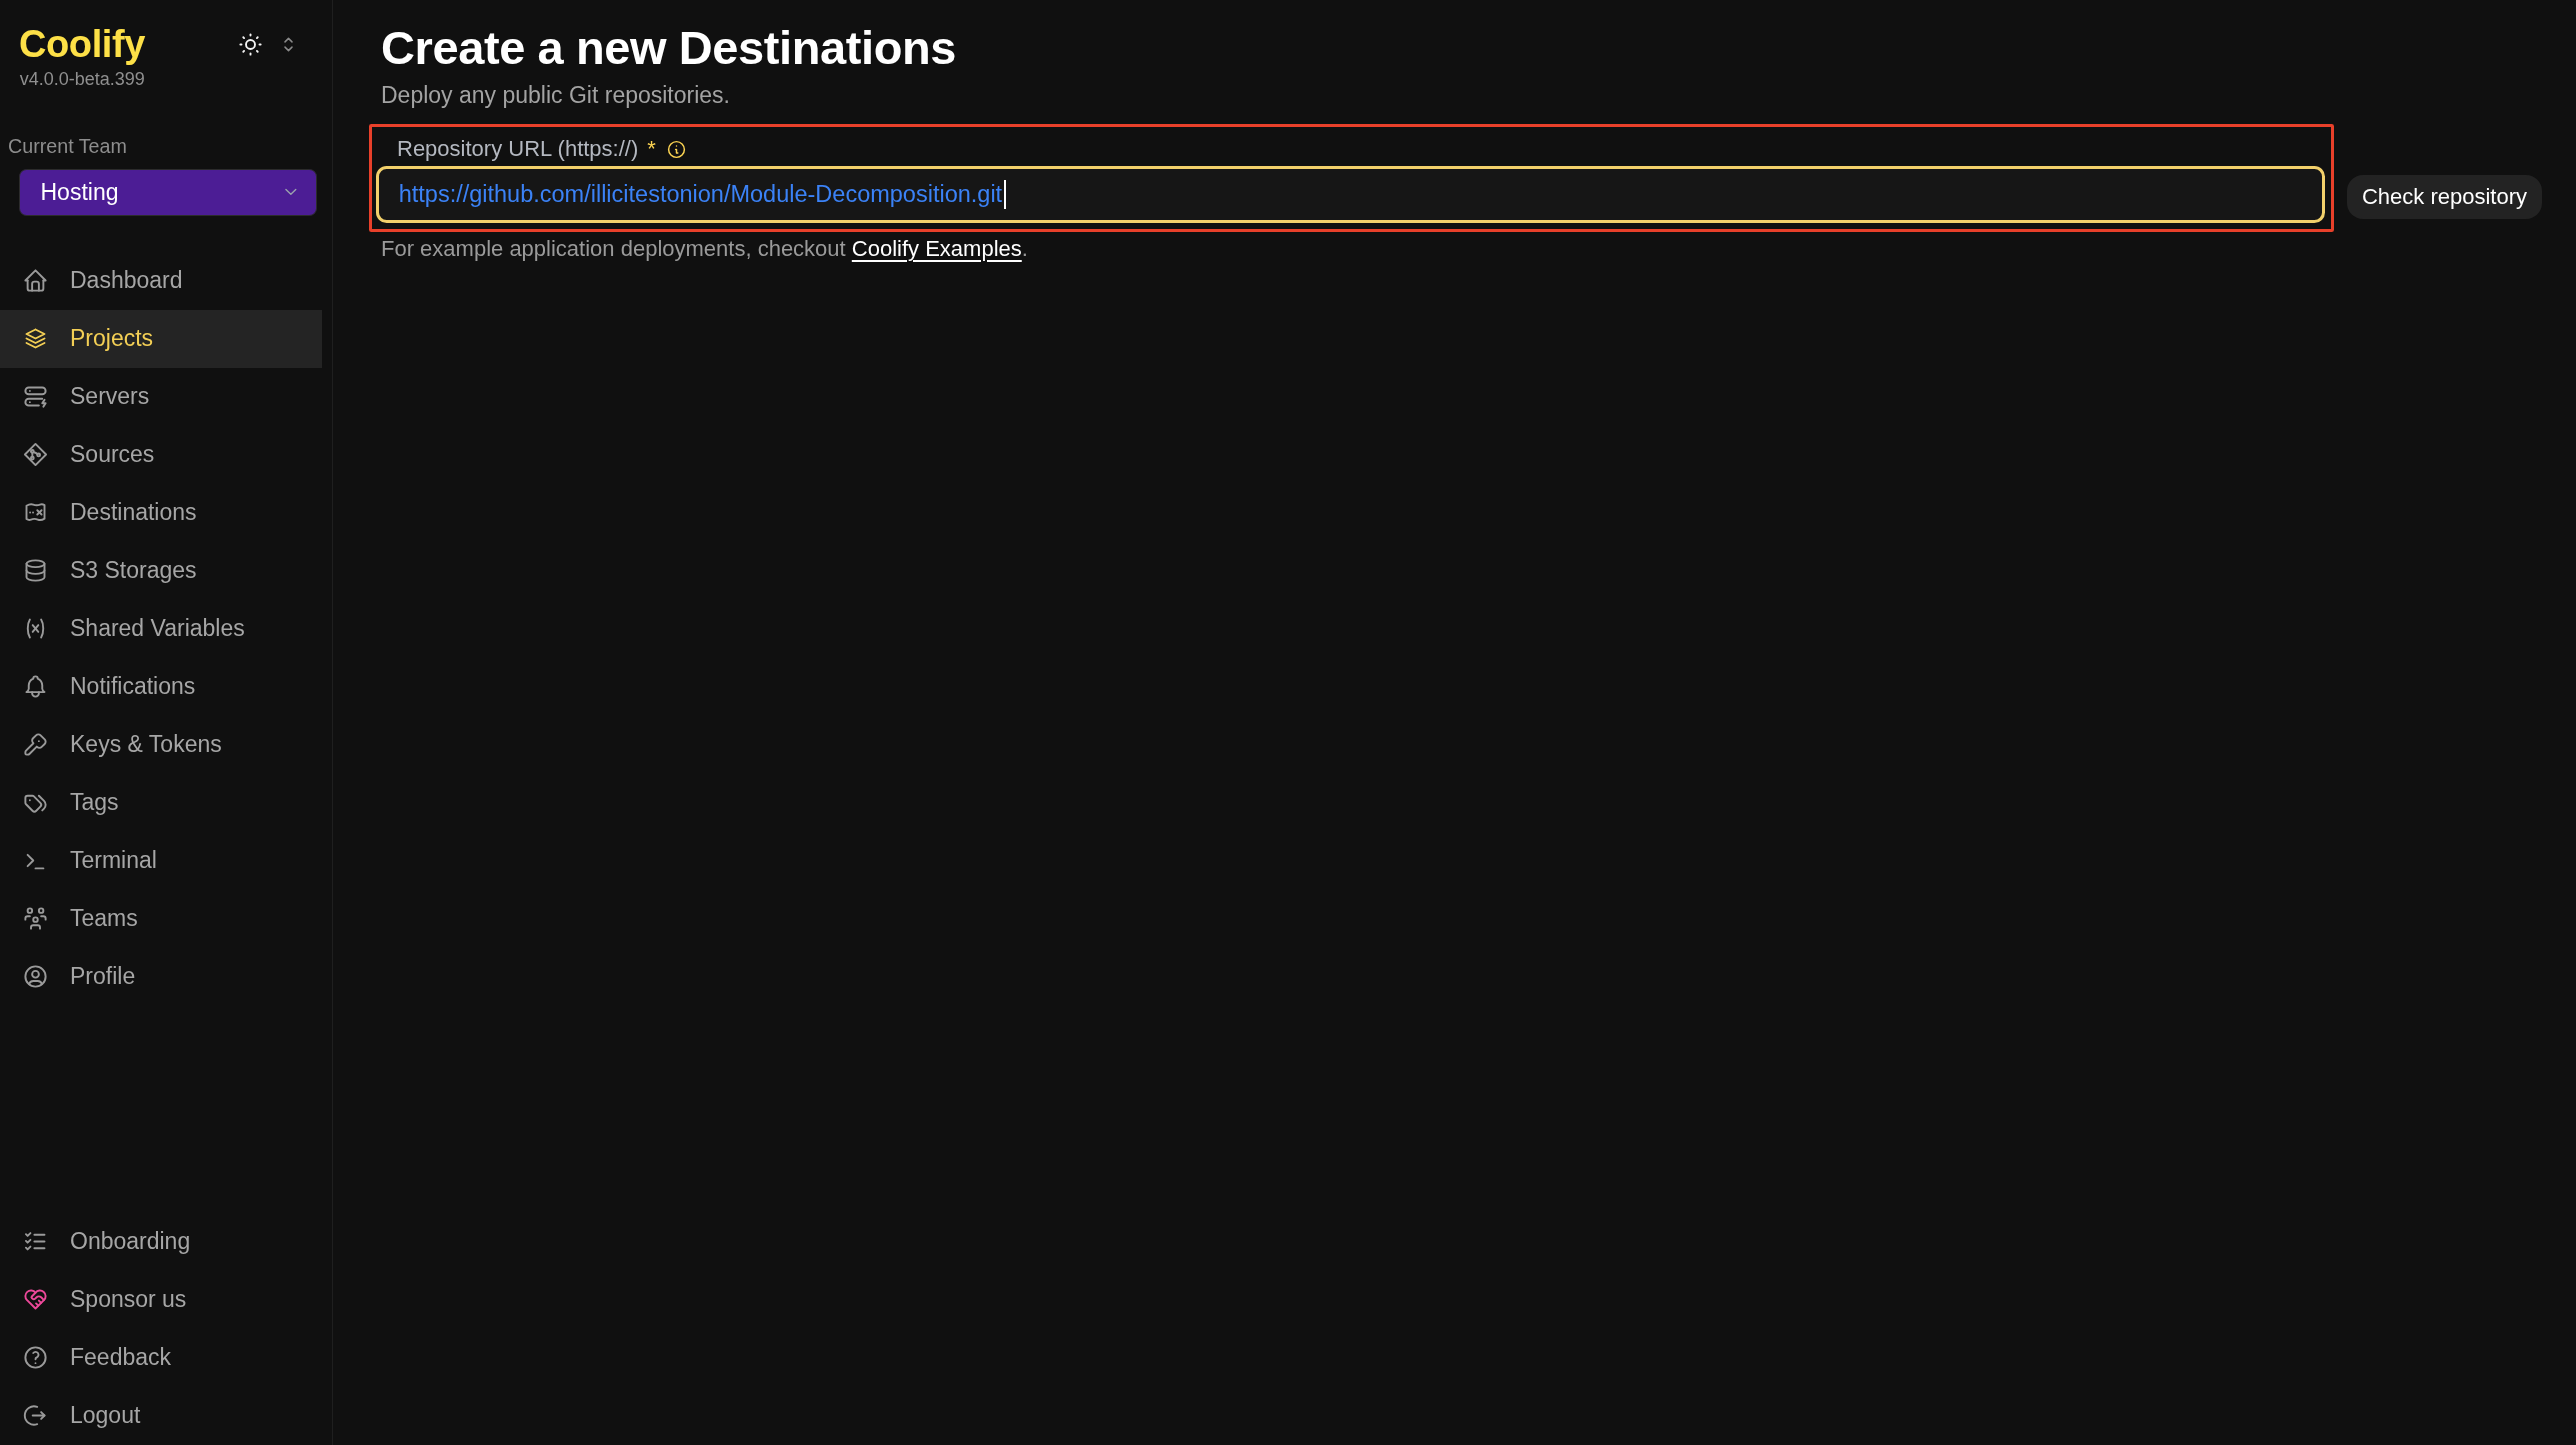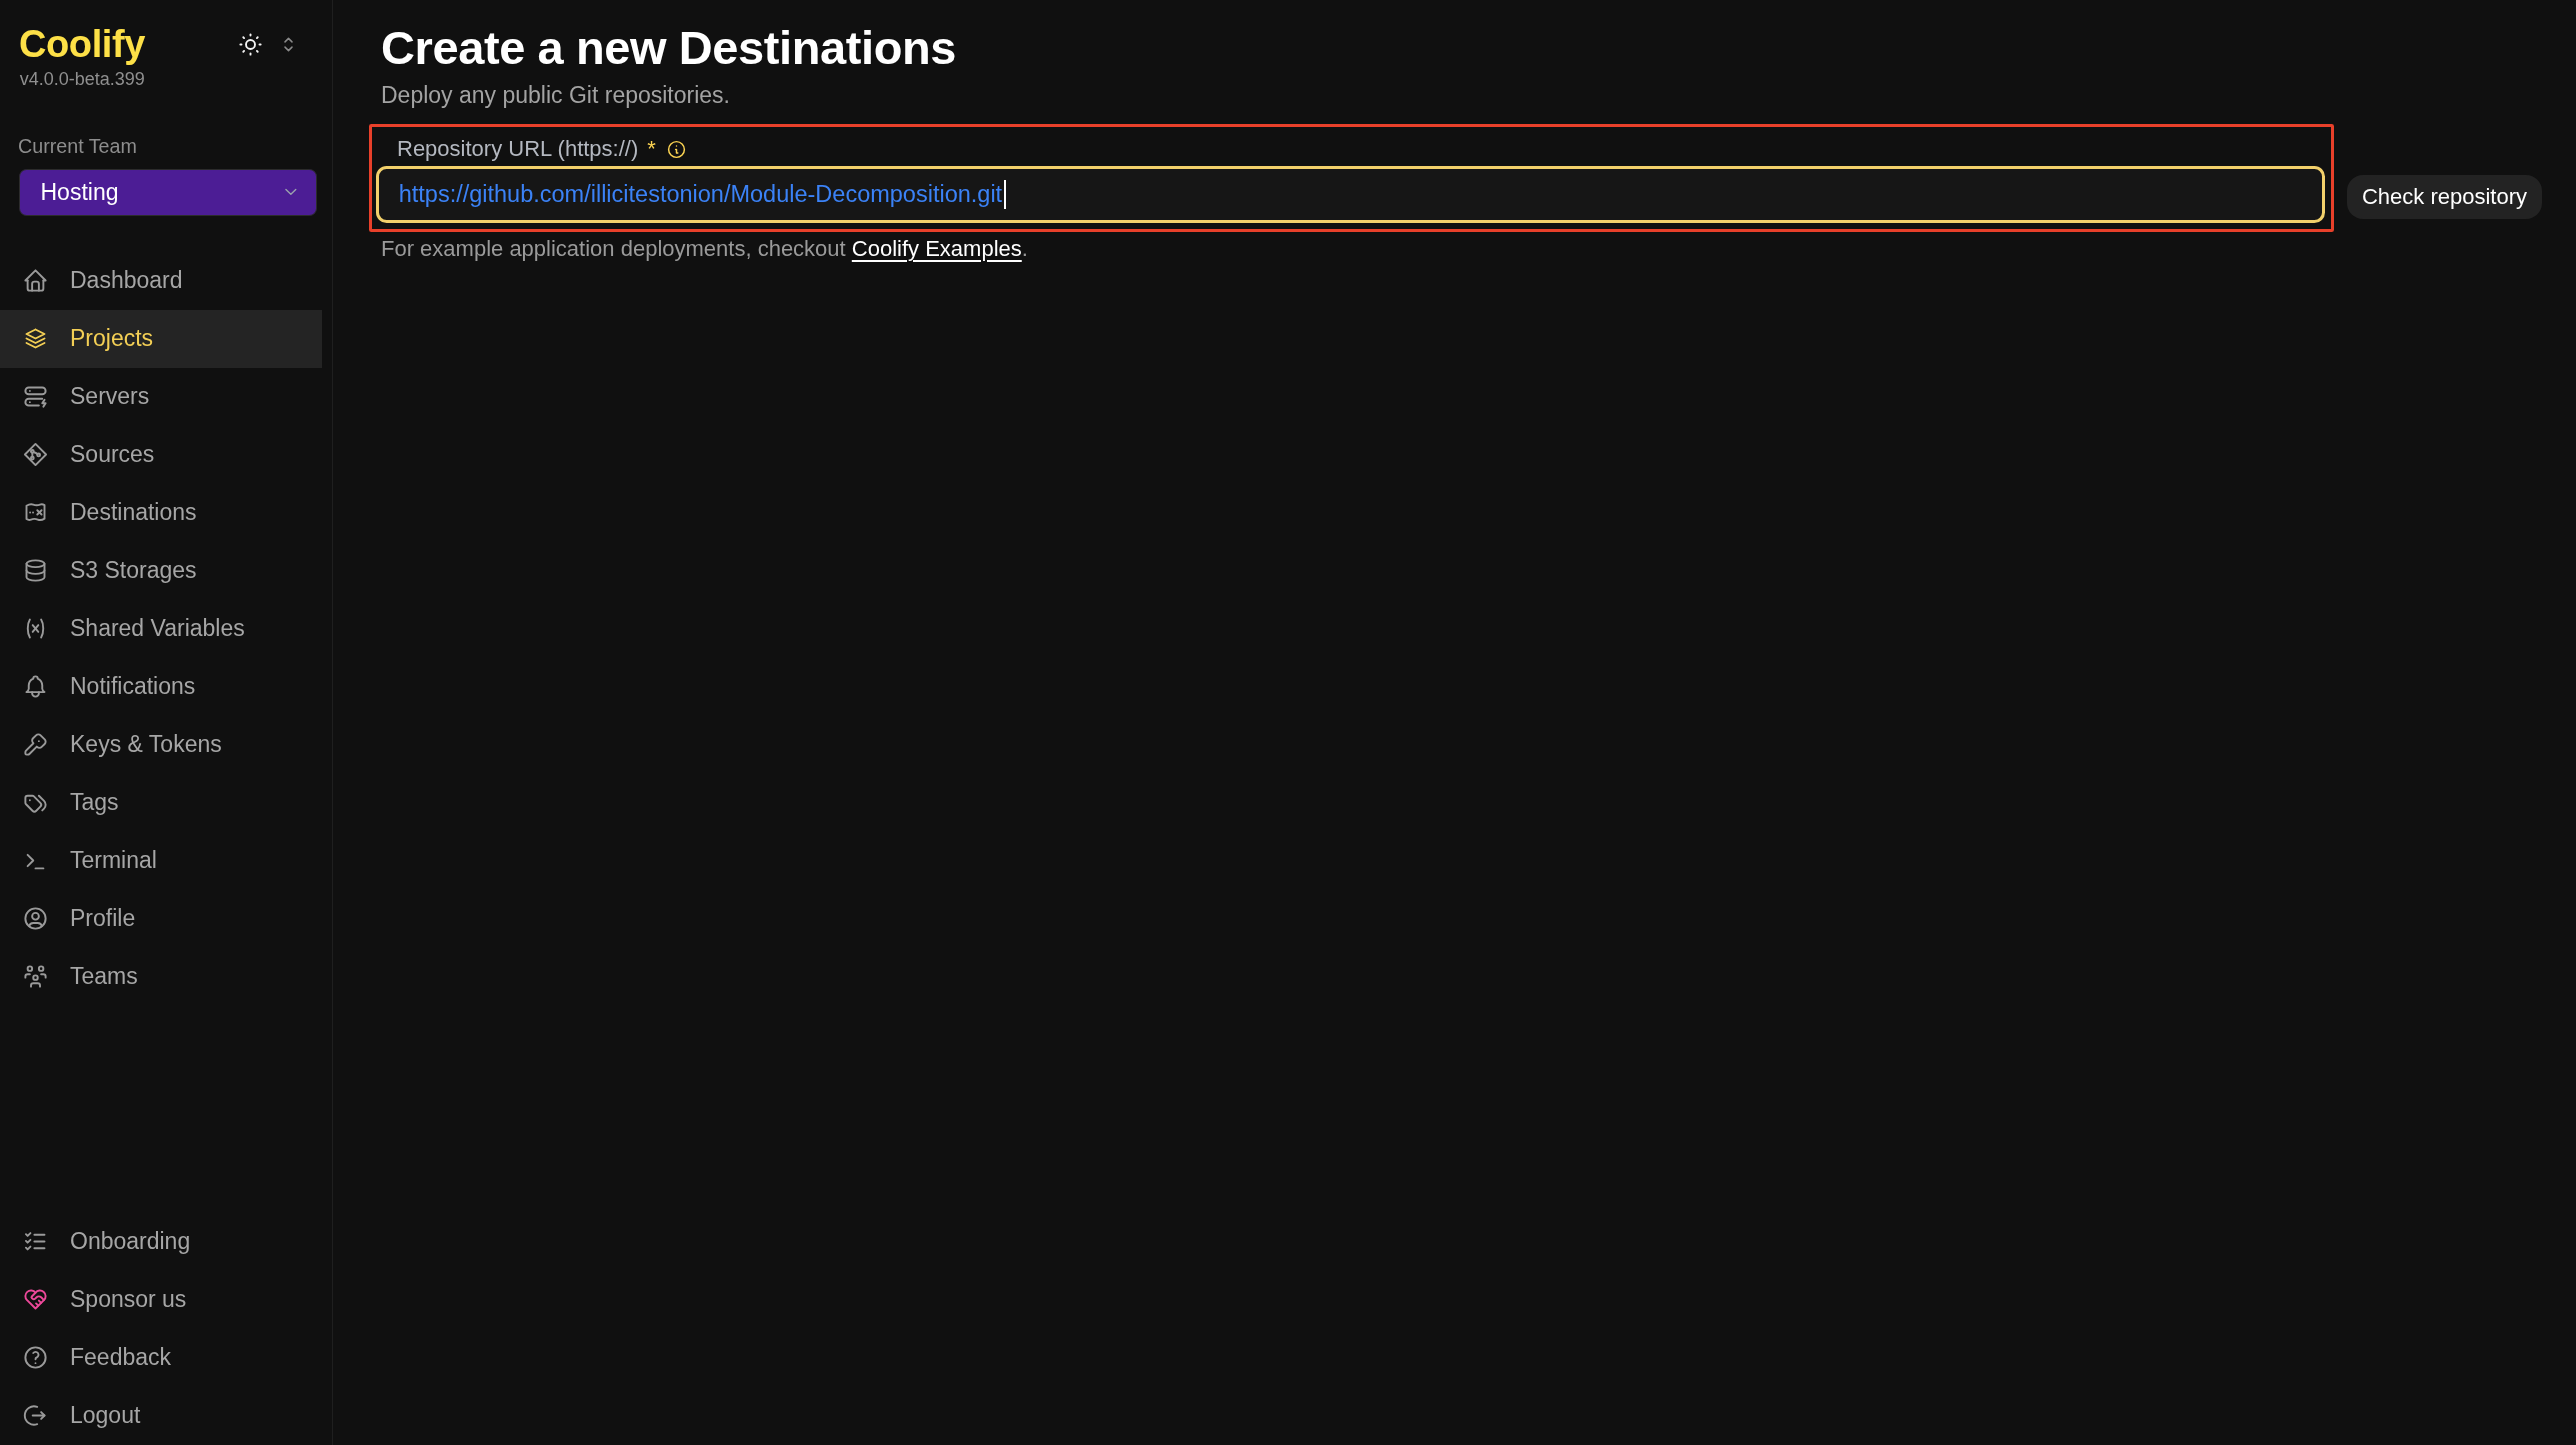--- a/index.html
+++ b/index.html
@@ -18,21 +18,21 @@
     background:#101010; border-right:1.5px solid #1f1f1f;
   }
   .brand-row { display:flex; align-items:center; justify-content:space-between; padding:23px 33px 0 19px; }
   .logo { font-size:38px; font-weight:700; letter-spacing:-0.4px; color:#fde047; }
   .header-icons { display:flex; align-items:center; gap:13.6px; }
   .icon-btn { background:none; border:none; cursor:pointer; padding:0; }
   .icon-sun { width:27px; height:27px; color:#f5f5f5; }
   .icon-selector { width:21px; height:21px; color:#8a8a8a; }
   .version { padding-left:19.7px; margin-top:3px; font-size:18px; color:#8f8f8f; }
 
-  .team-label { padding-left:18px; margin-top:45px; font-size:19.7px; color:#8d8d8d; }
+  .team-label { padding-left:8px; margin-top:45px; font-size:19.7px; color:#8d8d8d; }
   .team-select {
     margin:10.6px 15px 0 19px; height:47px;
     border:1.5px solid #2c2c2c; border-radius:7.6px; background:#4c1d95;
     display:flex; align-items:center; justify-content:space-between;
     padding:0 15px 0 20.5px; font-size:23px; color:#fff; cursor:pointer;
   }
   .chev-down { width:19.7px; height:19.7px; color:#9aa1ad; }
 
   .nav-list { list-style:none; margin-top:36px; }
   .footer-nav-list { list-style:none; position:absolute; bottom:1.5px; left:0; right:0; }
@@ -227,39 +227,39 @@
           <svg viewBox="0 0 24 24">
             <path d="M5 7l5 5l-5 5"></path>
             <path d="M12 19h7"></path>
           </svg>
         </span>
         <span class="nav-label">Terminal</span>
       </li>
       <li class="nav-item">
         <span class="nav-icon">
           <svg viewBox="0 0 24 24">
-            <circle cx="12" cy="12" r="9"></circle>
-            <circle cx="12" cy="10" r="3"></circle>
-            <path d="M6.2 18.8a4 4 0 0 1 3.8 -2.8h4a4 4 0 0 1 3.8 2.8"></path>
-          </svg>
-        </span>
-        <span class="nav-label">Profile</span>
-      </li>
-      <li class="nav-item">
-        <span class="nav-icon">
-          <svg viewBox="0 0 24 24">
             <circle cx="12" cy="13" r="2"></circle>
             <path d="M8 21v-1a2 2 0 0 1 2 -2h4a2 2 0 0 1 2 2v1"></path>
             <circle cx="17" cy="5" r="2"></circle>
             <path d="M17 10h2a2 2 0 0 1 2 2v1"></path>
             <circle cx="7" cy="5" r="2"></circle>
             <path d="M3 13v-1a2 2 0 0 1 2 -2h2"></path>
           </svg>
         </span>
         <span class="nav-label">Teams</span>
+      </li>
+      <li class="nav-item">
+        <span class="nav-icon">
+          <svg viewBox="0 0 24 24">
+            <circle cx="12" cy="12" r="9"></circle>
+            <circle cx="12" cy="10" r="3"></circle>
+            <path d="M6.2 18.8a4 4 0 0 1 3.8 -2.8h4a4 4 0 0 1 3.8 2.8"></path>
+          </svg>
+        </span>
+        <span class="nav-label">Profile</span>
       </li>
     </ul>
   <ul class="footer-nav-list" id="footer-nav-list">
       <li class="nav-item">
         <span class="nav-icon">
           <svg viewBox="0 0 24 24">
             <path d="M3.5 5.5l1.5 1.5l2.5 -2.5"></path>
             <path d="M3.5 11.5l1.5 1.5l2.5 -2.5"></path>
             <path d="M3.5 17.5l1.5 1.5l2.5 -2.5"></path>
             <path d="M11 6h9"></path>

